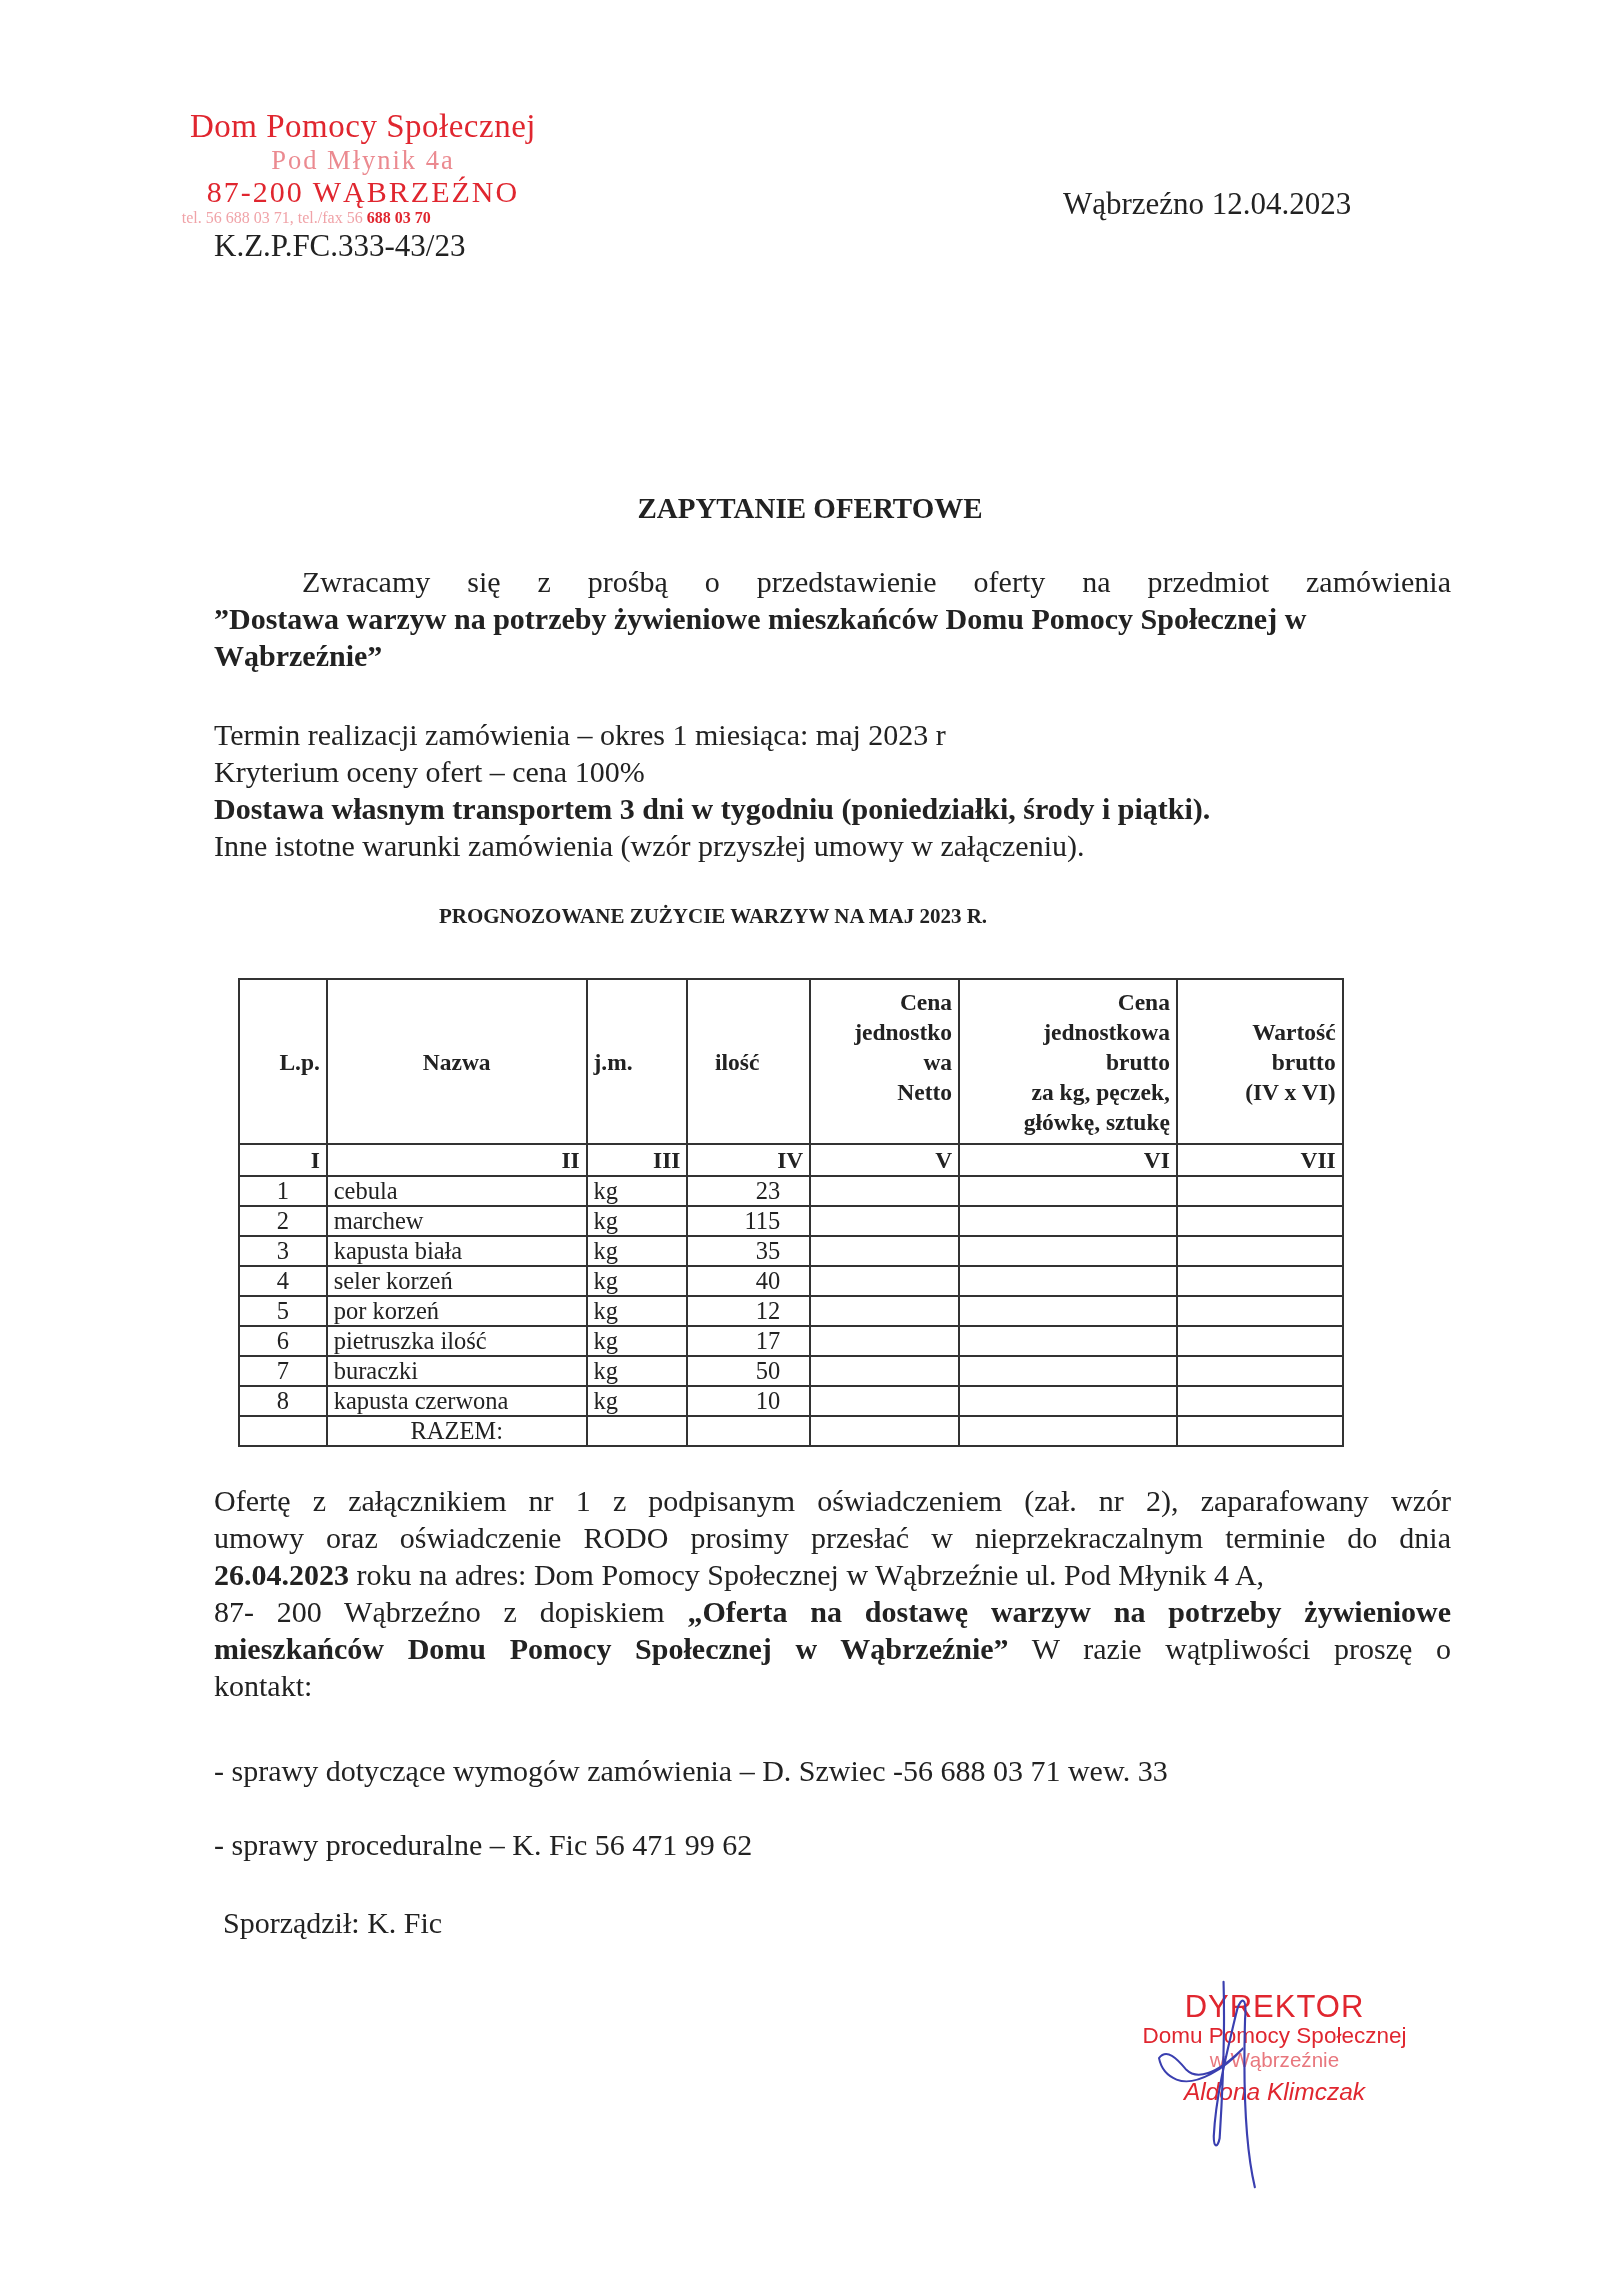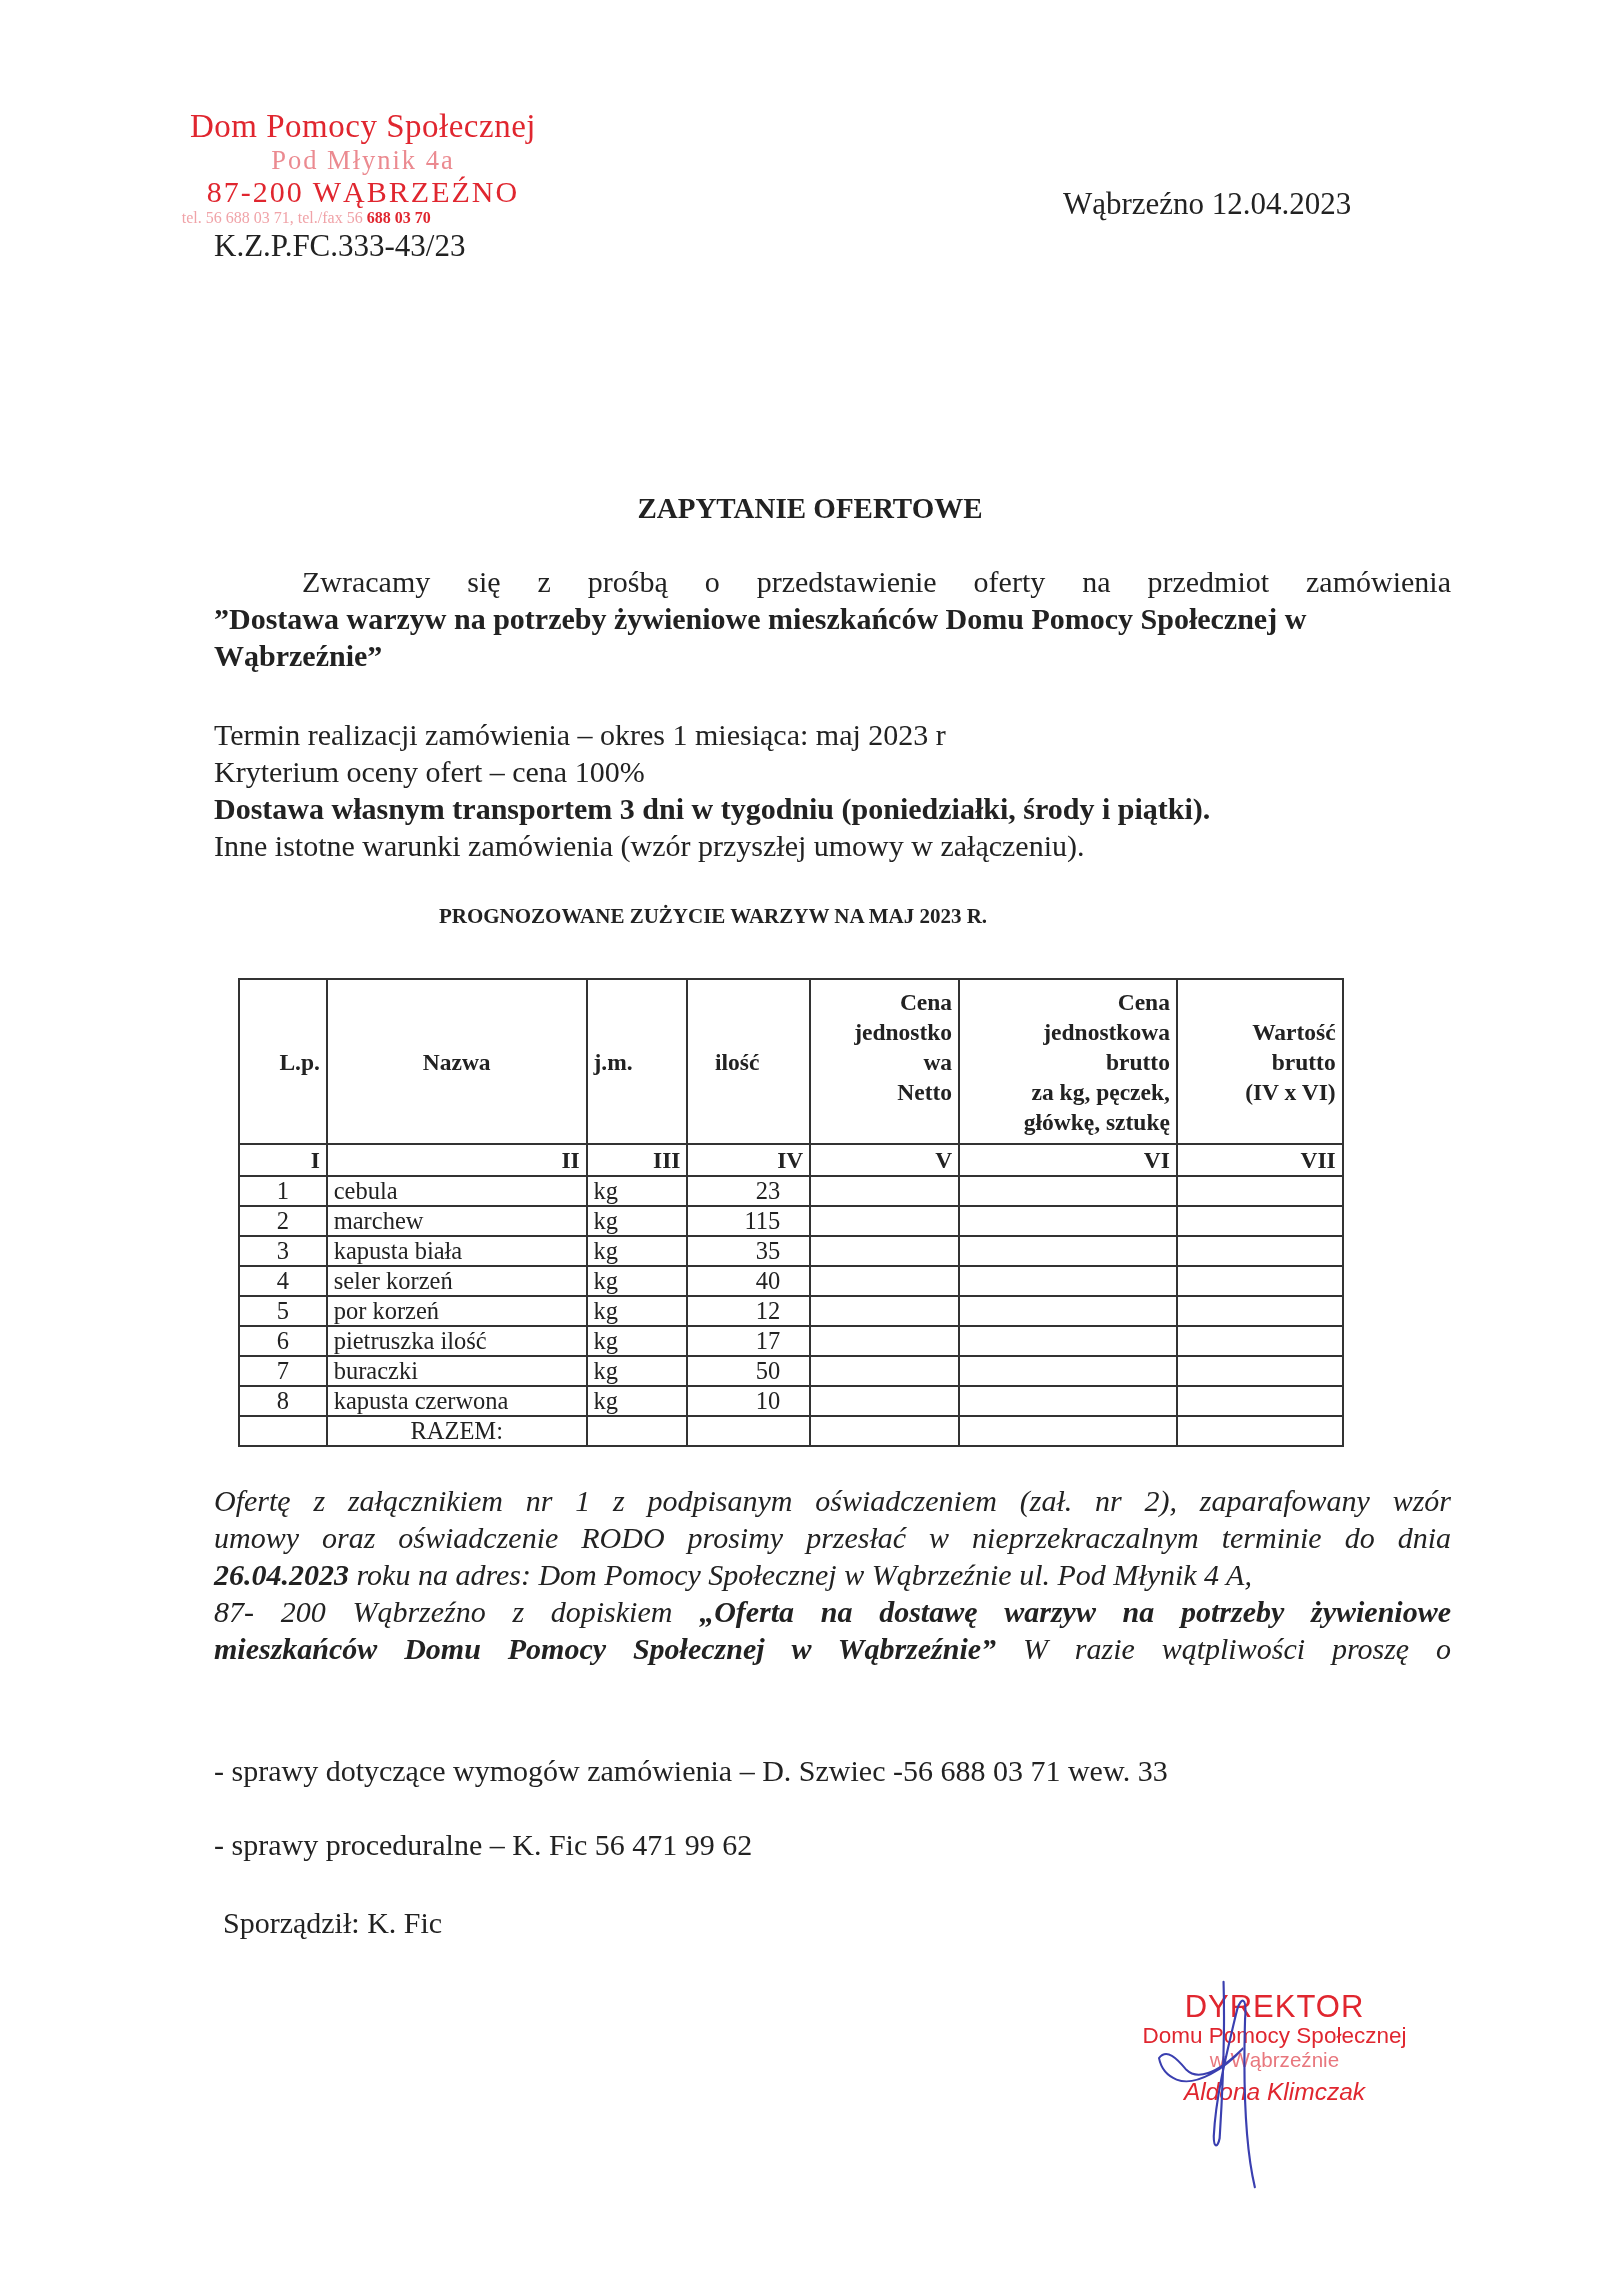--- a/index.html
+++ b/index.html
@@ -36,21 +36,21 @@
   table.grid td { height: 28px; line-height: 26.5px; font-size: 24.5px; }
   .c-lp { width: 74px; text-align: center; }
   .c-name { width: 246px; text-align: left; }
   .c-jm { width: 87px; text-align: left; }
   .c-qty { width: 86px; text-align: right; padding-right: 29px !important; }
   .c-v { width: 135px; }
   .c-vi { width: 204px; }
   .c-vii { width: 152px; }
   .razem { text-align: center !important; }
 
-  .closing { top: 1482px; text-align: justify; line-height: 37px; font-style: italic; }
+  .closing { top: 1482px; text-align: justify; line-height: 37px; }
   .closing .j { display: block; text-align: justify; text-align-last: justify; }
 
   .contact1 { left: 214px; top: 1754px; font-size: 30px; }
   .contact2 { left: 214px; top: 1828px; font-size: 30px; }
   .author { left: 223px; top: 1906px; font-size: 30px; }
 
   .sig { left: 1108px; top: 1990px; width: 333px; text-align: center; color: #e0262f;
          font-family: "Liberation Sans", "DejaVu Sans", sans-serif; line-height: 1.1; }
   .sig .s1 { font-size: 31px; letter-spacing: 1px; }
   .sig .s2 { font-size: 22.5px; }
@@ -207,20 +207,21 @@
     </tr>
   </tbody>
 </table>
 
 <div class="abs para closing">
   <span class="j">Ofertę z załącznikiem nr 1 z podpisanym oświadczeniem (zał. nr 2), zaparafowany wzór</span>
   <span class="j">umowy oraz oświadczenie RODO prosimy przesłać w nieprzekraczalnym terminie do dnia</span>
   <span style="display:block"><b>26.04.2023</b><span> roku na adres: Dom Pomocy Społecznej w Wąbrzeźnie ul. Pod Młynik 4 A,</span></span>
   <span class="j"><span>87- 200 Wąbrzeźno z dopiskiem </span><b>„Oferta na dostawę warzyw na potrzeby żywieniowe</b></span>
   <span class="j"><b>mieszkańców Domu Pomocy Społecznej w Wąbrzeźnie”</b><span> W razie wątpliwości proszę o</span></span>
+  <span style="display:block">kontakt:</span>
 </div>
 
 <div class="abs contact1">- sprawy dotyczące wymogów zamówienia – D. Szwiec  -56 688 03 71 wew. 33</div>
 <div class="abs contact2">- sprawy proceduralne – K. Fic 56 471 99 62</div>
 <div class="abs author">Sporządził: K. Fic</div>
 
 <div class="abs sig">
   <div class="s1">DYREKTOR</div>
   <div class="s2">Domu Pomocy Społecznej</div>
   <div class="s3">w Wąbrzeźnie</div>

